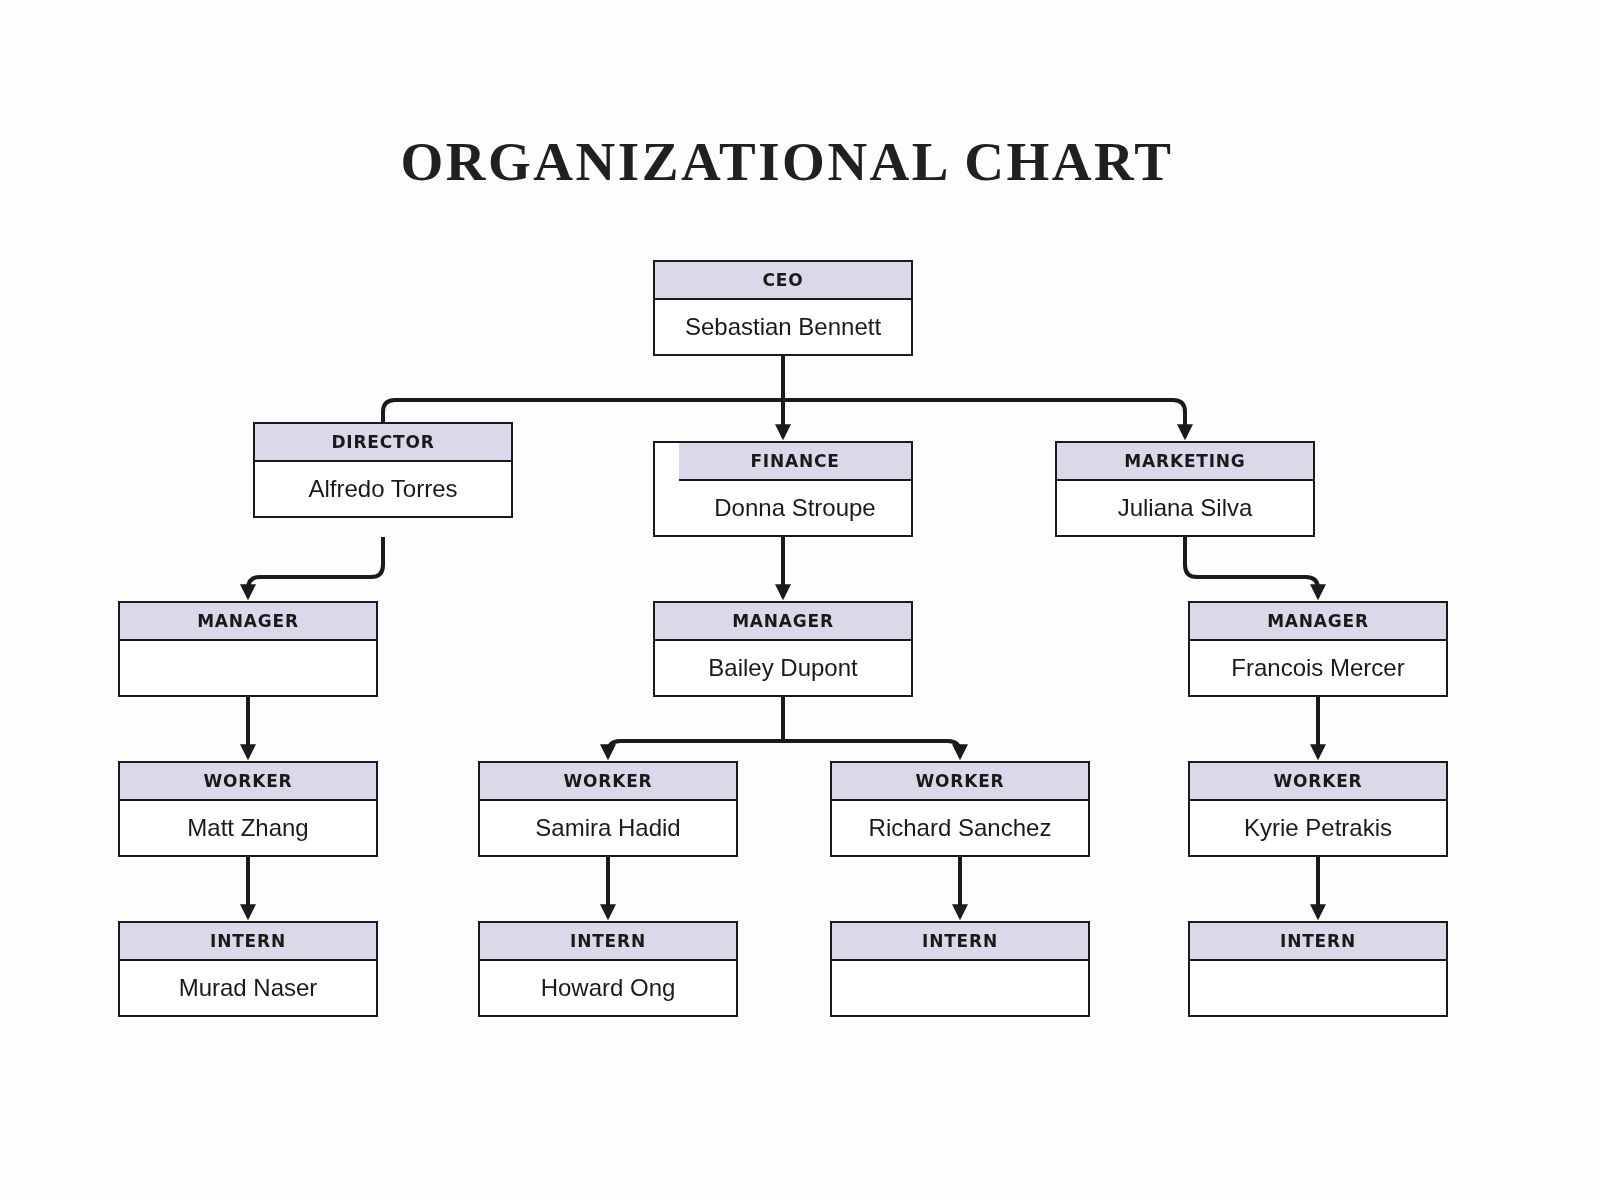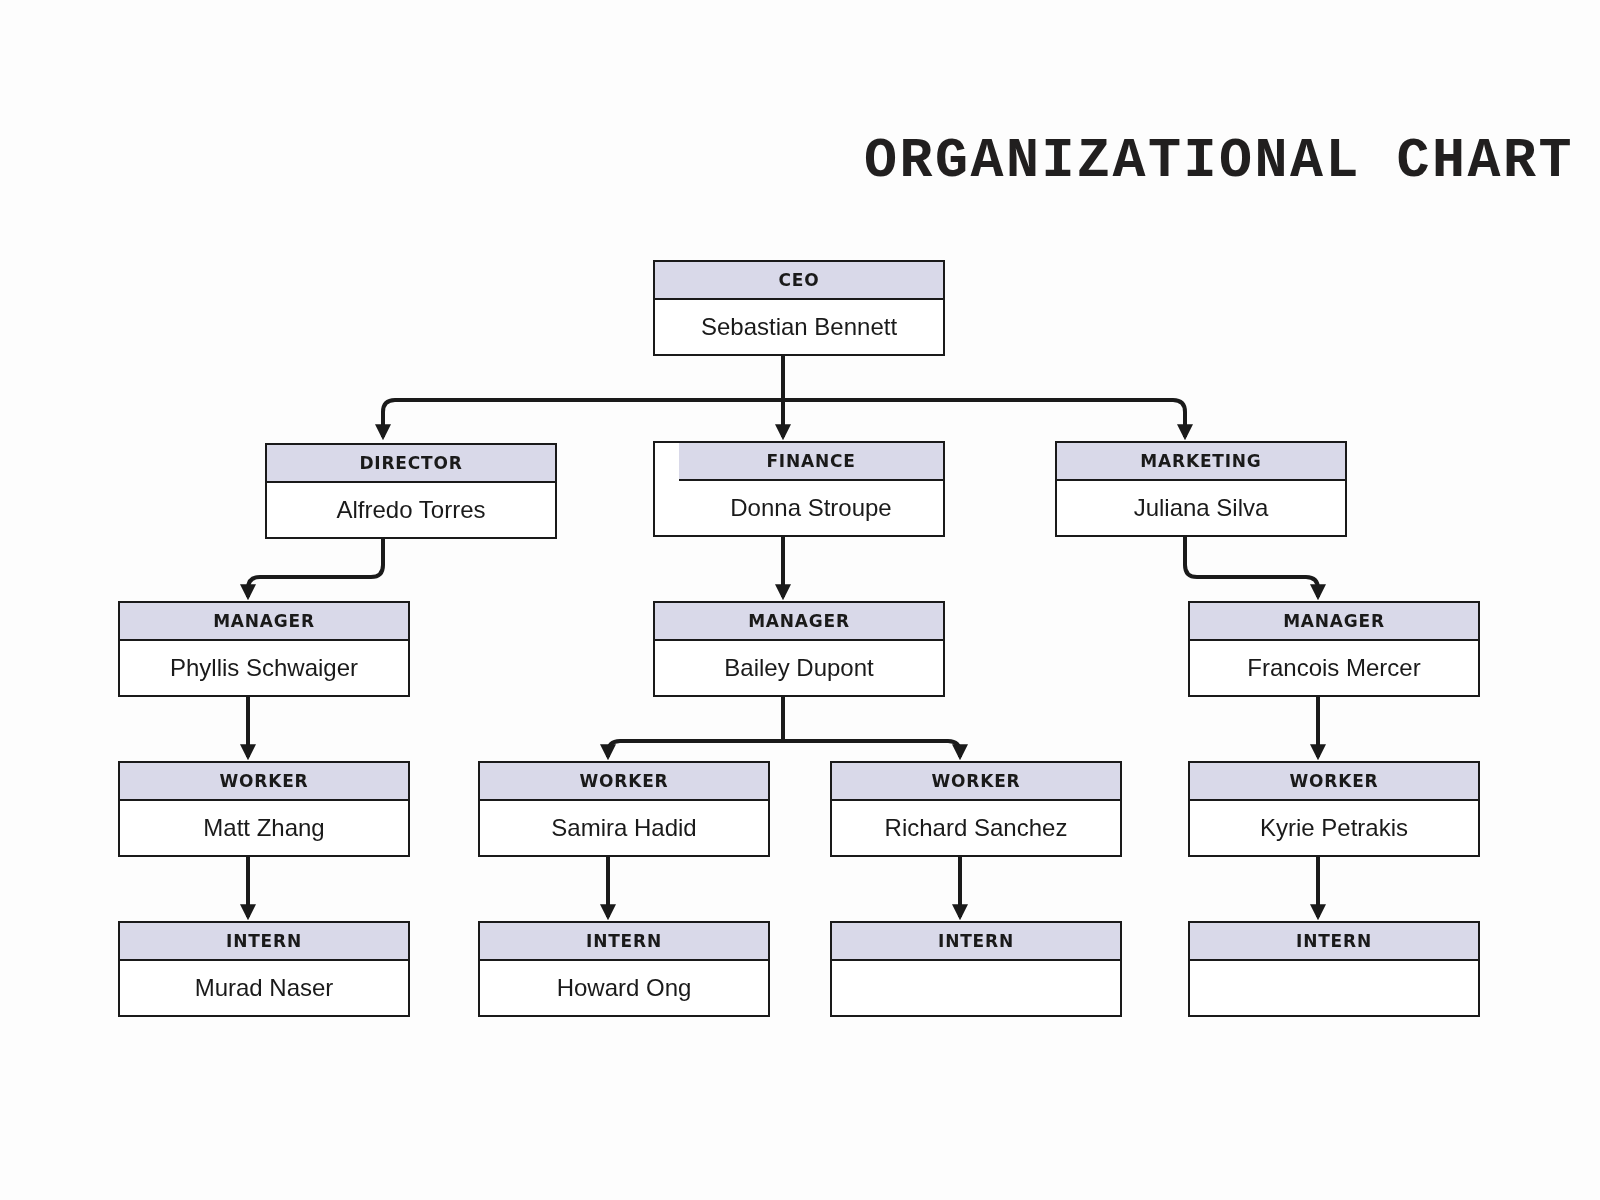--- a/index.html
+++ b/index.html
@@ -13,37 +13,37 @@
     width: 1600px;
     height: 1200px;
     background: #fdfdfd;
     overflow: hidden;
   }
   .page-title {
     position: absolute;
     top: 130px;
     left: 0;
     width: 1574px;
-    text-align: right;
+    text-align: center;
     font-size: 55px;
     font-weight: 800;
     letter-spacing: 2.5px;
     color: #211f1f;
-    font-family: Liberation Mono, monospace;
+    font-family: Liberation Serif, serif;
   }
   .connector-layer {
     position: absolute;
     top: 0;
     left: 0;
     width: 1600px;
     height: 1200px;
   }
   .node {
     position: absolute;
-    width: 292px;
+    width: 260px;
     height: 96px;
     box-sizing: border-box;
     border: 2px solid #1a1a1a;
     background: #ffffff;
   }
   .node-role {
     height: 36px;
     box-sizing: content-box;
     border-bottom: 2px solid #1a1a1a;
     background: #d9d9e9;
@@ -103,36 +103,35 @@
     <path class="connector" d="M 608 857 V 917" marker-end="url(#arrow)"></path>
     <path class="connector" d="M 960 857 V 917" marker-end="url(#arrow)"></path>
     <path class="connector" d="M 1318 857 V 917" marker-end="url(#arrow)"></path>
   </svg>
 
   <div class="node" style="left:653px; top:260px;">
     <div class="node-role">CEO</div>
     <div class="node-name">Sebastian Bennett</div>
   </div>
 
-  <div class="node" style="left:253px; top:443px;margin-left:12px;">
+  <div class="node" style="left:253px; top:422px;">
     <div class="node-role">DIRECTOR</div>
     <div class="node-name">Alfredo Torres</div>
   </div>
   <div class="node" style="left:653px; top:441px;padding-left:24px;">
     <div class="node-role">FINANCE</div>
     <div class="node-name">Donna Stroupe</div>
   </div>
   <div class="node" style="left:1055px; top:441px;">
     <div class="node-role">MARKETING</div>
     <div class="node-name">Juliana Silva</div>
   </div>
 
   <div class="node" style="left:118px; top:601px;">
     <div class="node-role">MANAGER</div>
-    <div class="node-name">Phyllis Schwaiger</div>
   </div>
   <div class="node" style="left:653px; top:601px;">
     <div class="node-role">MANAGER</div>
     <div class="node-name">Bailey Dupont</div>
   </div>
   <div class="node" style="left:1188px; top:601px;">
     <div class="node-role">MANAGER</div>
     <div class="node-name">Francois Mercer</div>
   </div>
 

